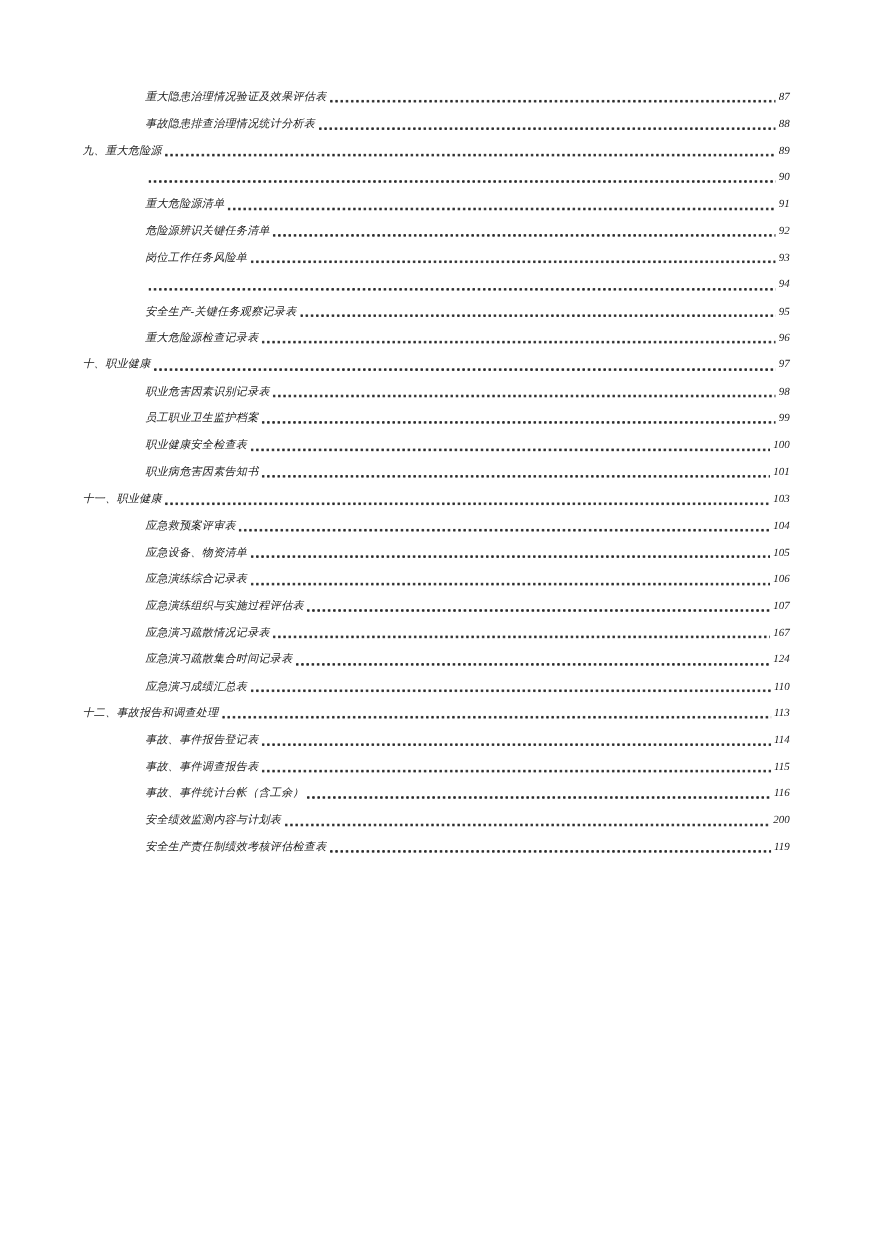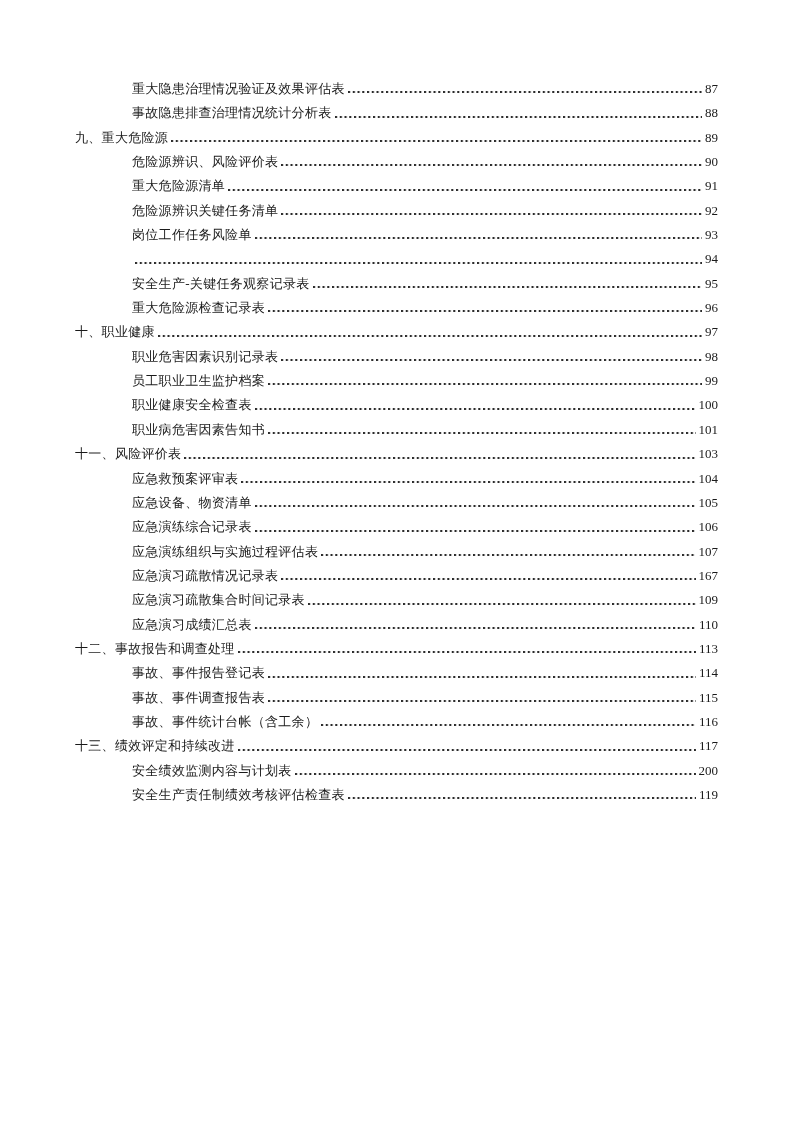--- a/index.html
+++ b/index.html
@@ -19,23 +19,24 @@
   .toc {
     position: absolute;
     left: 75px;
     top: 77px;
     width: 643px;
   }
   .toc-row {
     display: flex;
     align-items: center;
     height: 24.35px;
-    font-size: 13px;
+    font-size: 10px;
     line-height: 24.35px;
     white-space: nowrap;
+    font-style: italic;
   }
   .toc-row.level-2 {
     padding-left: 57px;
   }
   .toc-label {
     flex: 0 0 auto;
     letter-spacing: 0.3px;
   }
   .dot-leader {
     flex: 1 1 auto;
@@ -67,21 +68,20 @@
     <span class="toc-page-num">88</span>
   </div>
 
   <div class="toc-row level-1">
     <span class="toc-label">九、重大危险源</span>
     <span class="dot-leader"></span>
     <span class="toc-page-num">89</span>
   </div>
 
   <div class="toc-row level-2">
-    <span class="toc-label">危险源辨识、风险评价表</span>
     <span class="dot-leader"></span>
     <span class="toc-page-num">90</span>
   </div>
 
   <div class="toc-row level-2">
     <span class="toc-label">重大危险源清单</span>
     <span class="dot-leader"></span>
     <span class="toc-page-num">91</span>
   </div>
 
@@ -139,21 +139,21 @@
   </div>
 
   <div class="toc-row level-2">
     <span class="toc-label">职业病危害因素告知书</span>
     <span class="dot-leader"></span>
     <span class="toc-page-num">101</span>
   </div>
 
 
   <div class="toc-row level-1">
-    <span class="toc-label">十一、风险评价表</span>
+    <span class="toc-label">十一、职业健康</span>
     <span class="dot-leader"></span>
     <span class="toc-page-num">103</span>
   </div>
 
   <div class="toc-row level-2">
     <span class="toc-label">应急救预案评审表</span>
     <span class="dot-leader"></span>
     <span class="toc-page-num">104</span>
   </div>
 
@@ -177,21 +177,21 @@
 
   <div class="toc-row level-2">
     <span class="toc-label">应急演习疏散情况记录表</span>
     <span class="dot-leader"></span>
     <span class="toc-page-num">167</span>
   </div>
 
   <div class="toc-row level-2">
     <span class="toc-label">应急演习疏散集合时间记录表</span>
     <span class="dot-leader"></span>
-    <span class="toc-page-num">109</span>
+    <span class="toc-page-num">124</span>
   </div>
 
   <div class="toc-row level-2">
     <span class="toc-label">应急演习成绩汇总表</span>
     <span class="dot-leader"></span>
     <span class="toc-page-num">110</span>
   </div>
 
 
 
@@ -212,25 +212,20 @@
     <span class="dot-leader"></span>
     <span class="toc-page-num">115</span>
   </div>
 
   <div class="toc-row level-2">
     <span class="toc-label">事故、事件统计台帐（含工余）</span>
     <span class="dot-leader"></span>
     <span class="toc-page-num">116</span>
   </div>
 
-  <div class="toc-row level-1">
-    <span class="toc-label">十三、绩效评定和持续改进</span>
-    <span class="dot-leader"></span>
-    <span class="toc-page-num">117</span>
-  </div>
 
   <div class="toc-row level-2">
     <span class="toc-label">安全绩效监测内容与计划表</span>
     <span class="dot-leader"></span>
     <span class="toc-page-num">200</span>
   </div>
 
   <div class="toc-row level-2">
     <span class="toc-label">安全生产责任制绩效考核评估检查表</span>
     <span class="dot-leader"></span>

